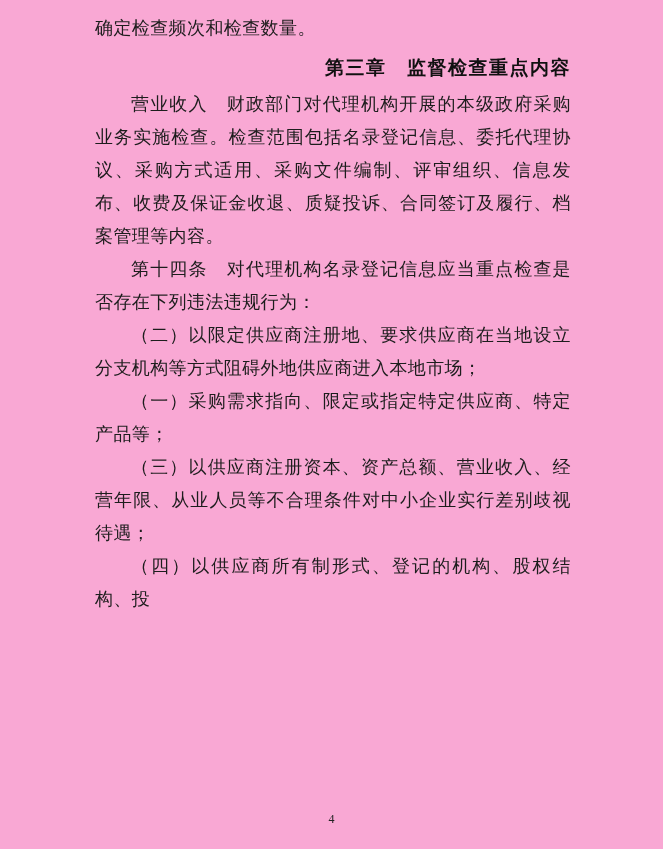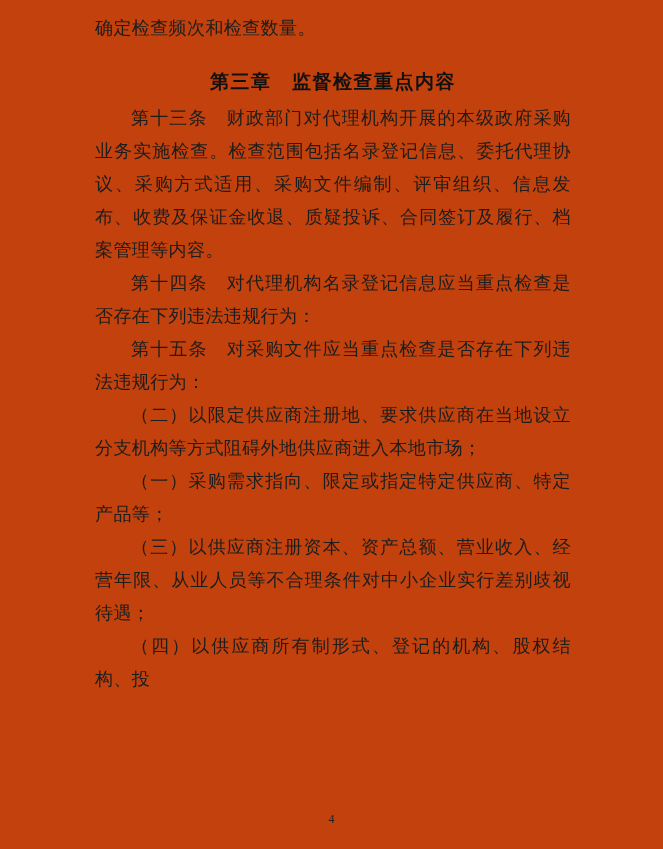--- a/index.html
+++ b/index.html
@@ -1,20 +1,20 @@
 <!DOCTYPE html>
 <html lang="zh"><head>
 <meta charset="utf-8">
 <style>
   html, body { margin: 0; padding: 0; background: #ffffff; }
   .page {
     position: relative;
     width: 663px;
     height: 849px;
-    background: #c2410c;
+    background: #f9a8d4;
     overflow: hidden;
     font-family: "Liberation Serif", "DejaVu Serif", serif;
     color: #1d1d1d;
   }
   .doc-body {
     position: absolute;
     top: 12px;
     left: 95px;
     right: 92px;
     text-align: justify;
@@ -24,22 +24,22 @@
   }
   .doc-body p {
     margin: 0;
     text-indent: 2em;
     text-align: justify;
   }
   .doc-body p.continuation {
     text-indent: 0;
   }
   .chapter-heading {
-    margin: 20px 0 4px 0;
-    text-align: center;
+    margin: 6px 0 4px 0;
+    text-align: right;
     text-indent: 0;
     font-family: "Liberation Sans", "DejaVu Sans", sans-serif;
     font-weight: 700;
     font-size: 19px;
     letter-spacing: 1.5px;
     color: #111111;
   }
   .page-footer {
     position: absolute;
     left: 0;
@@ -50,22 +50,21 @@
     color: #222222;
   }
 </style>
 </head>
 <body>
 
 <div class="page">
   <div class="doc-body">
     <p class="continuation">确定检查频次和检查数量。</p>
     <h2 class="chapter-heading">第三章　监督检查重点内容</h2>
-    <p>第十三条　财政部门对代理机构开展的本级政府采购业务实施检查。检查范围包括名录登记信息、委托代理协议、采购方式适用、采购文件编制、评审组织、信息发布、收费及保证金收退、质疑投诉、合同签订及履行、档案管理等内容。</p>
+    <p>营业收入　财政部门对代理机构开展的本级政府采购业务实施检查。检查范围包括名录登记信息、委托代理协议、采购方式适用、采购文件编制、评审组织、信息发布、收费及保证金收退、质疑投诉、合同签订及履行、档案管理等内容。</p>
     <p>第十四条　对代理机构名录登记信息应当重点检查是否存在下列违法违规行为：</p>
-    <p>第十五条　对采购文件应当重点检查是否存在下列违法违规行为：</p>
     <p>（二）以限定供应商注册地、要求供应商在当地设立分支机构等方式阻碍外地供应商进入本地市场；</p>
     <p>（一）采购需求指向、限定或指定特定供应商、特定产品等；</p>
     <p>（三）以供应商注册资本、资产总额、营业收入、经营年限、从业人员等不合理条件对中小企业实行差别歧视待遇；</p>
     <p>（四）以供应商所有制形式、登记的机构、股权结构、投</p>
   </div>
   <div class="page-footer">4</div>
 </div>
 
 </body></html>

